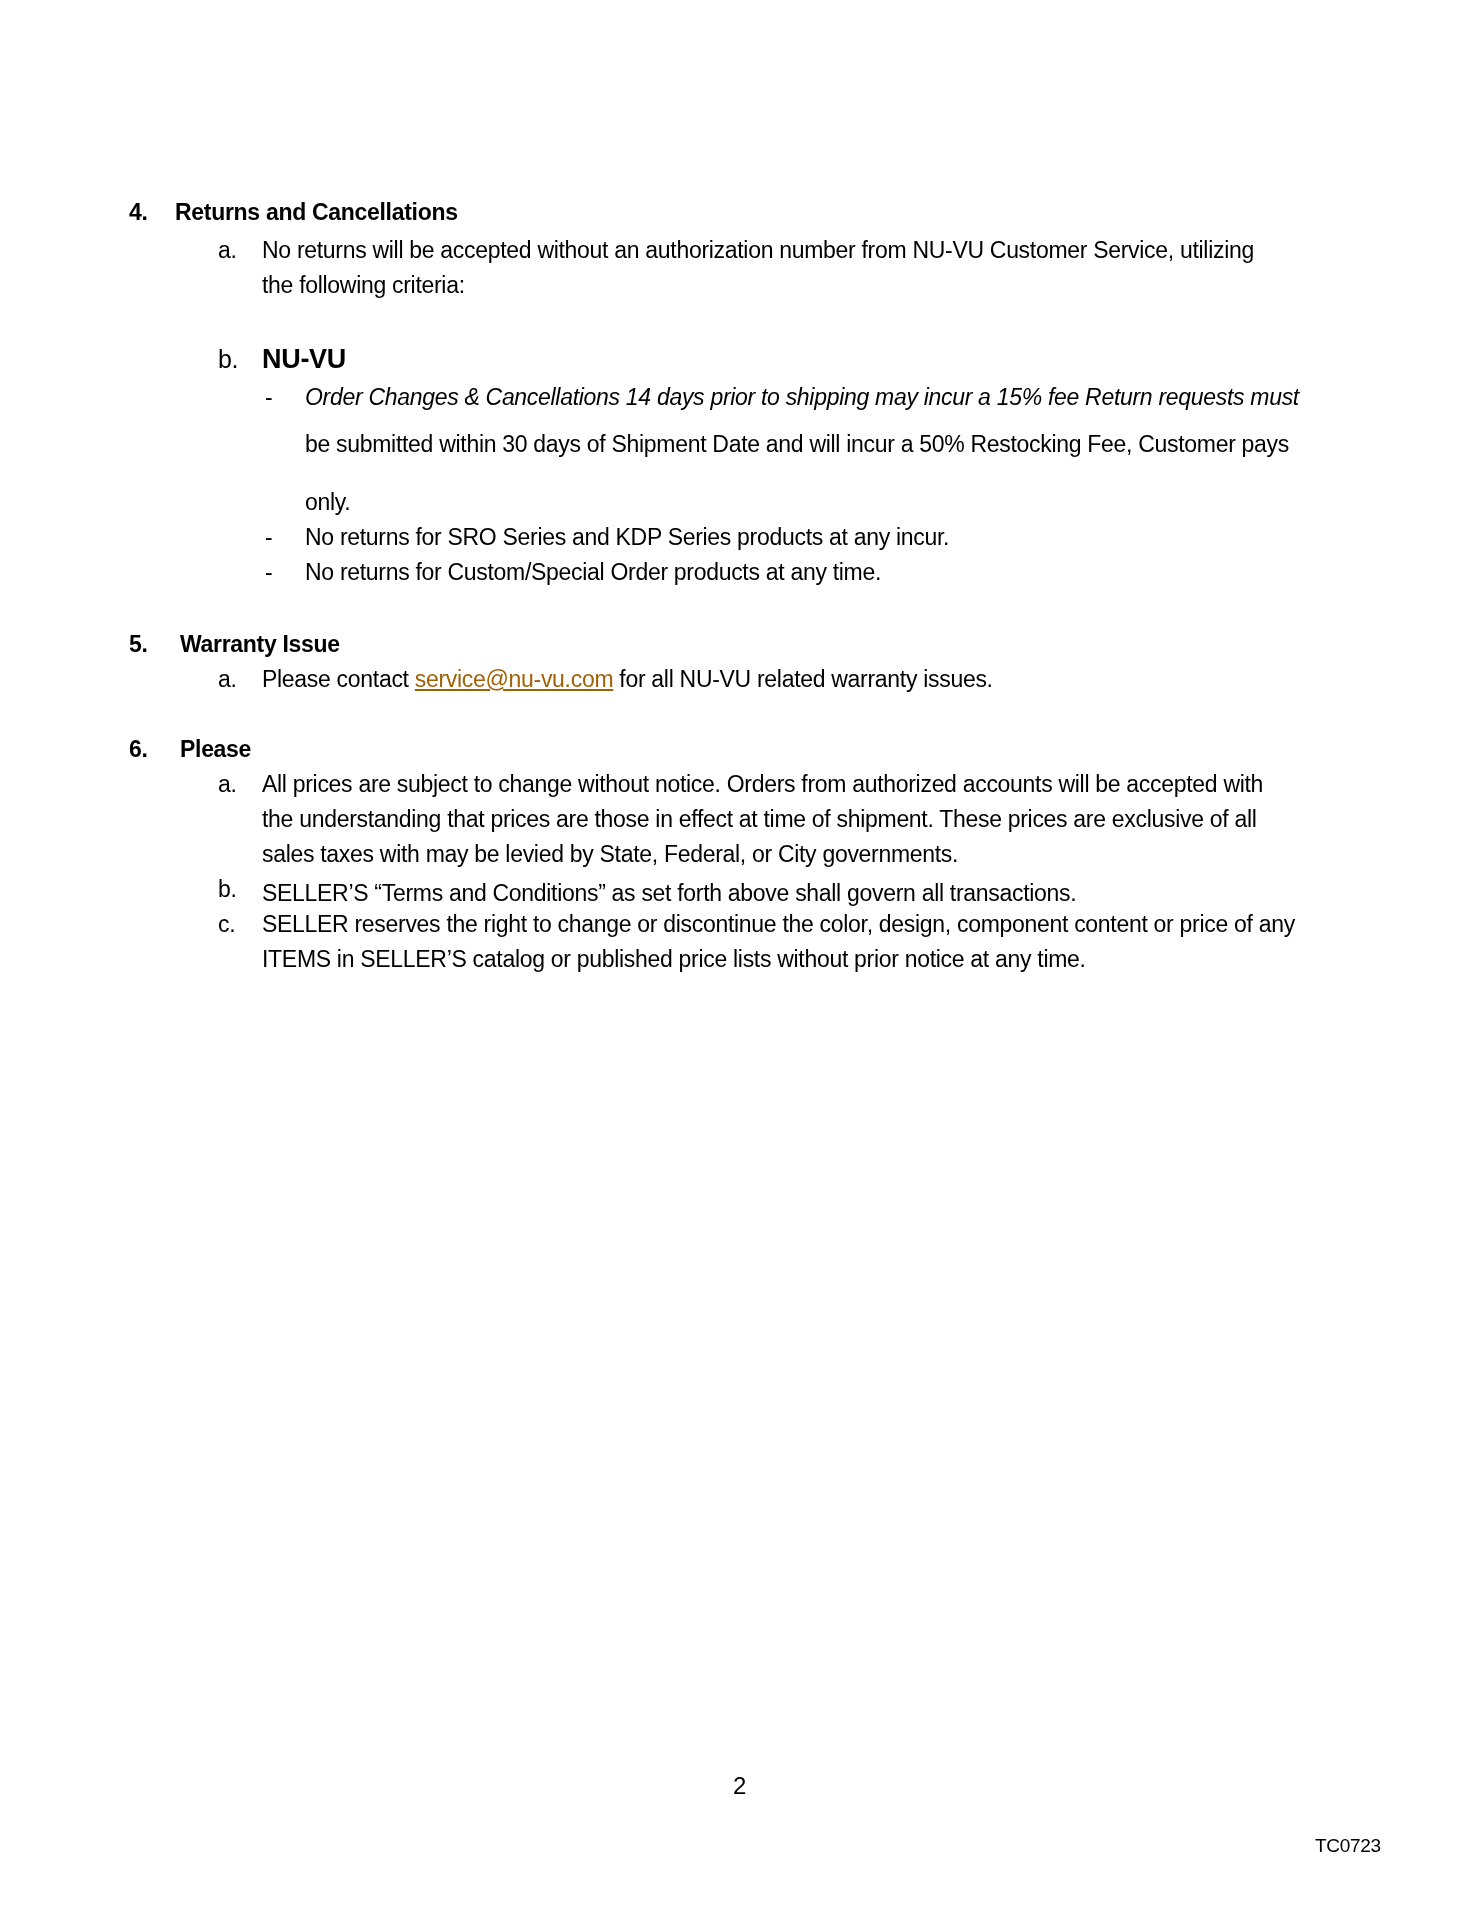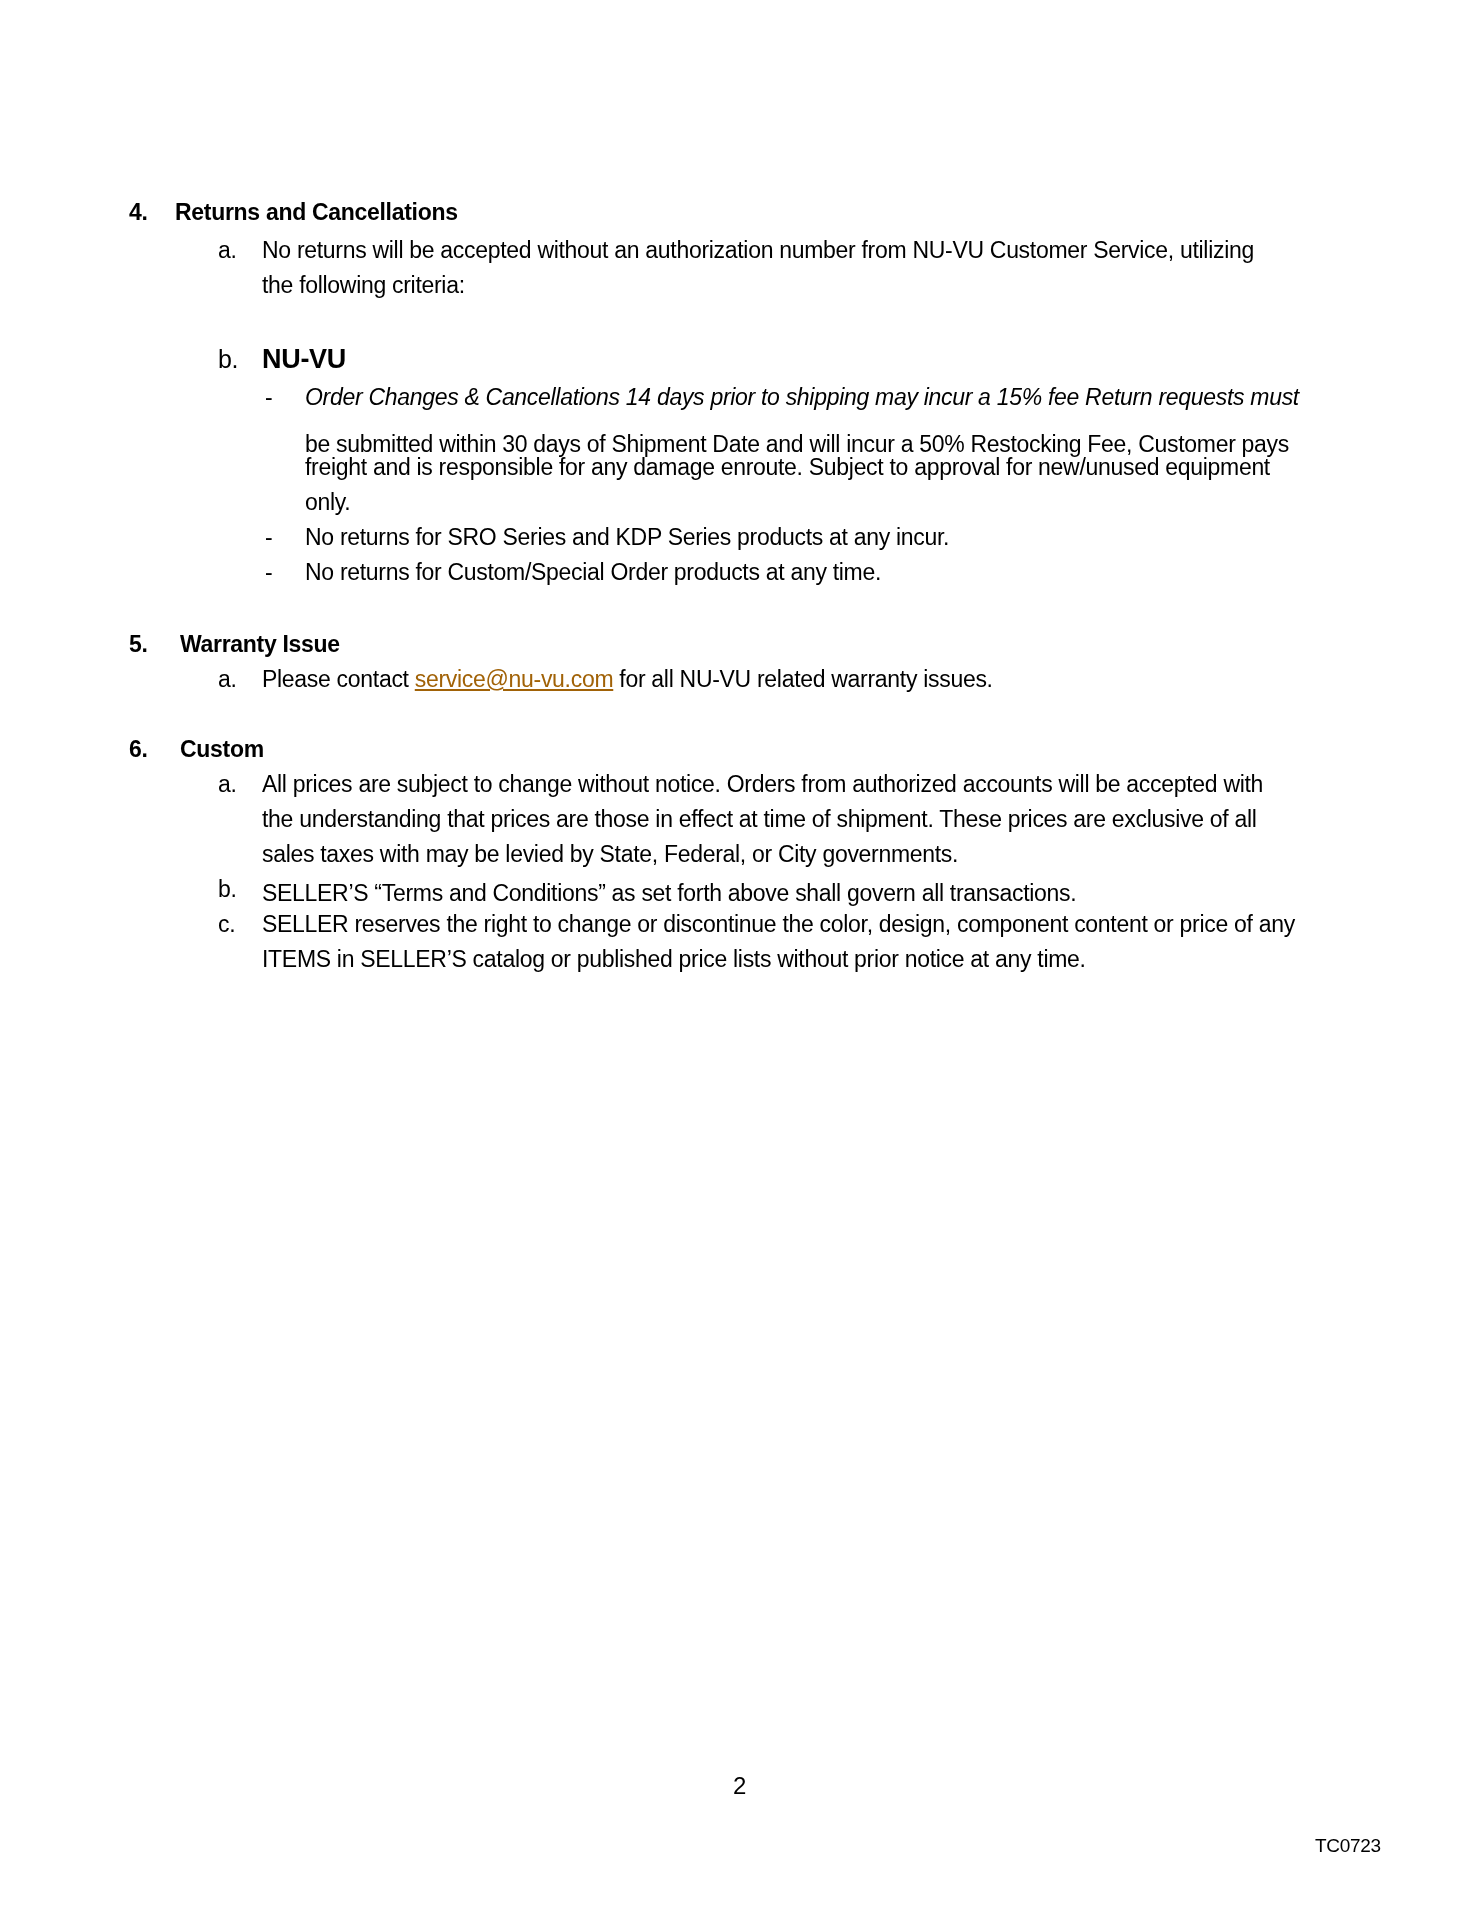--- a/index.html
+++ b/index.html
@@ -20,34 +20,33 @@
   <div class="line" style="left:218px; top:233px;">a.</div>
   <div class="line" style="left:262px; top:233px;">No returns will be accepted without an authorization number from NU-VU Customer Service, utilizing</div>
   <div class="line" style="left:262px; top:268px;">the following criteria:</div>
 
   <div class="line" style="left:218px; top:342px; font-size:25px;">b.</div>
   <div class="line h" style="left:262px; top:342px; font-size:27px;">NU-VU</div>
 
   <div class="line" style="left:265px; top:380px;">-</div>
   <div class="line" style="left:305px; top:380px;font-style:italic;">Order Changes &amp; Cancellations 14 days prior to shipping may incur a 15% fee Return requests must</div>
   <div class="line" style="left:305px; top:427px;">be submitted within 30 days of Shipment Date and will incur a 50% Restocking Fee, Customer pays</div>
-  <div class="line" style="left:305px; top:450px;">freight and is responsible for any damage enroute.  Subject to approval for new/unused equipment</div>
   <div class="line" style="left:305px; top:485px;">only.</div>
   <div class="line" style="left:265px; top:520px;">-</div>
   <div class="line" style="left:305px; top:520px;">No returns for SRO Series and KDP Series products at any incur.</div>
   <div class="line" style="left:265px; top:555px;">-</div>
   <div class="line" style="left:305px; top:555px;text-align:center;">No returns for Custom/Special Order products at any time.</div>
 
   <div class="line h" style="left:129px; top:627px;">5.</div>
   <div class="line h" style="left:180px; top:627px;">Warranty Issue</div>
   <div class="line" style="left:218px; top:662px;">a.</div>
   <div class="line" style="left:262px; top:662px;"><span>Please contact </span><a class="link" href="#">service@nu-vu.com</a><span> for all NU-VU related warranty issues.</span></div>
 
   <div class="line h" style="left:129px; top:732px;">6.</div>
-  <div class="line h" style="left:180px; top:732px;">Custom</div>
+  <div class="line h" style="left:180px; top:732px;">Please</div>
 
   <div class="line" style="left:218px; top:767px;">a.</div>
   <div class="line" style="left:262px; top:767px;text-align:right;">All prices are subject to change without notice.  Orders from authorized accounts will be accepted with</div>
   <div class="line" style="left:262px; top:802px;">the understanding that prices are those in effect at time of shipment.  These prices are exclusive of all</div>
   <div class="line" style="left:262px; top:837px;">sales taxes with may be levied by State, Federal, or City governments.</div>
 
   <div class="line" style="left:218px; top:872px;">b.</div>
   <div class="line" style="left:262px; top:876px;">SELLER’S “Terms and Conditions” as set forth above shall govern all transactions.</div>
 
   <div class="line" style="left:218px; top:907px;">c.</div>

